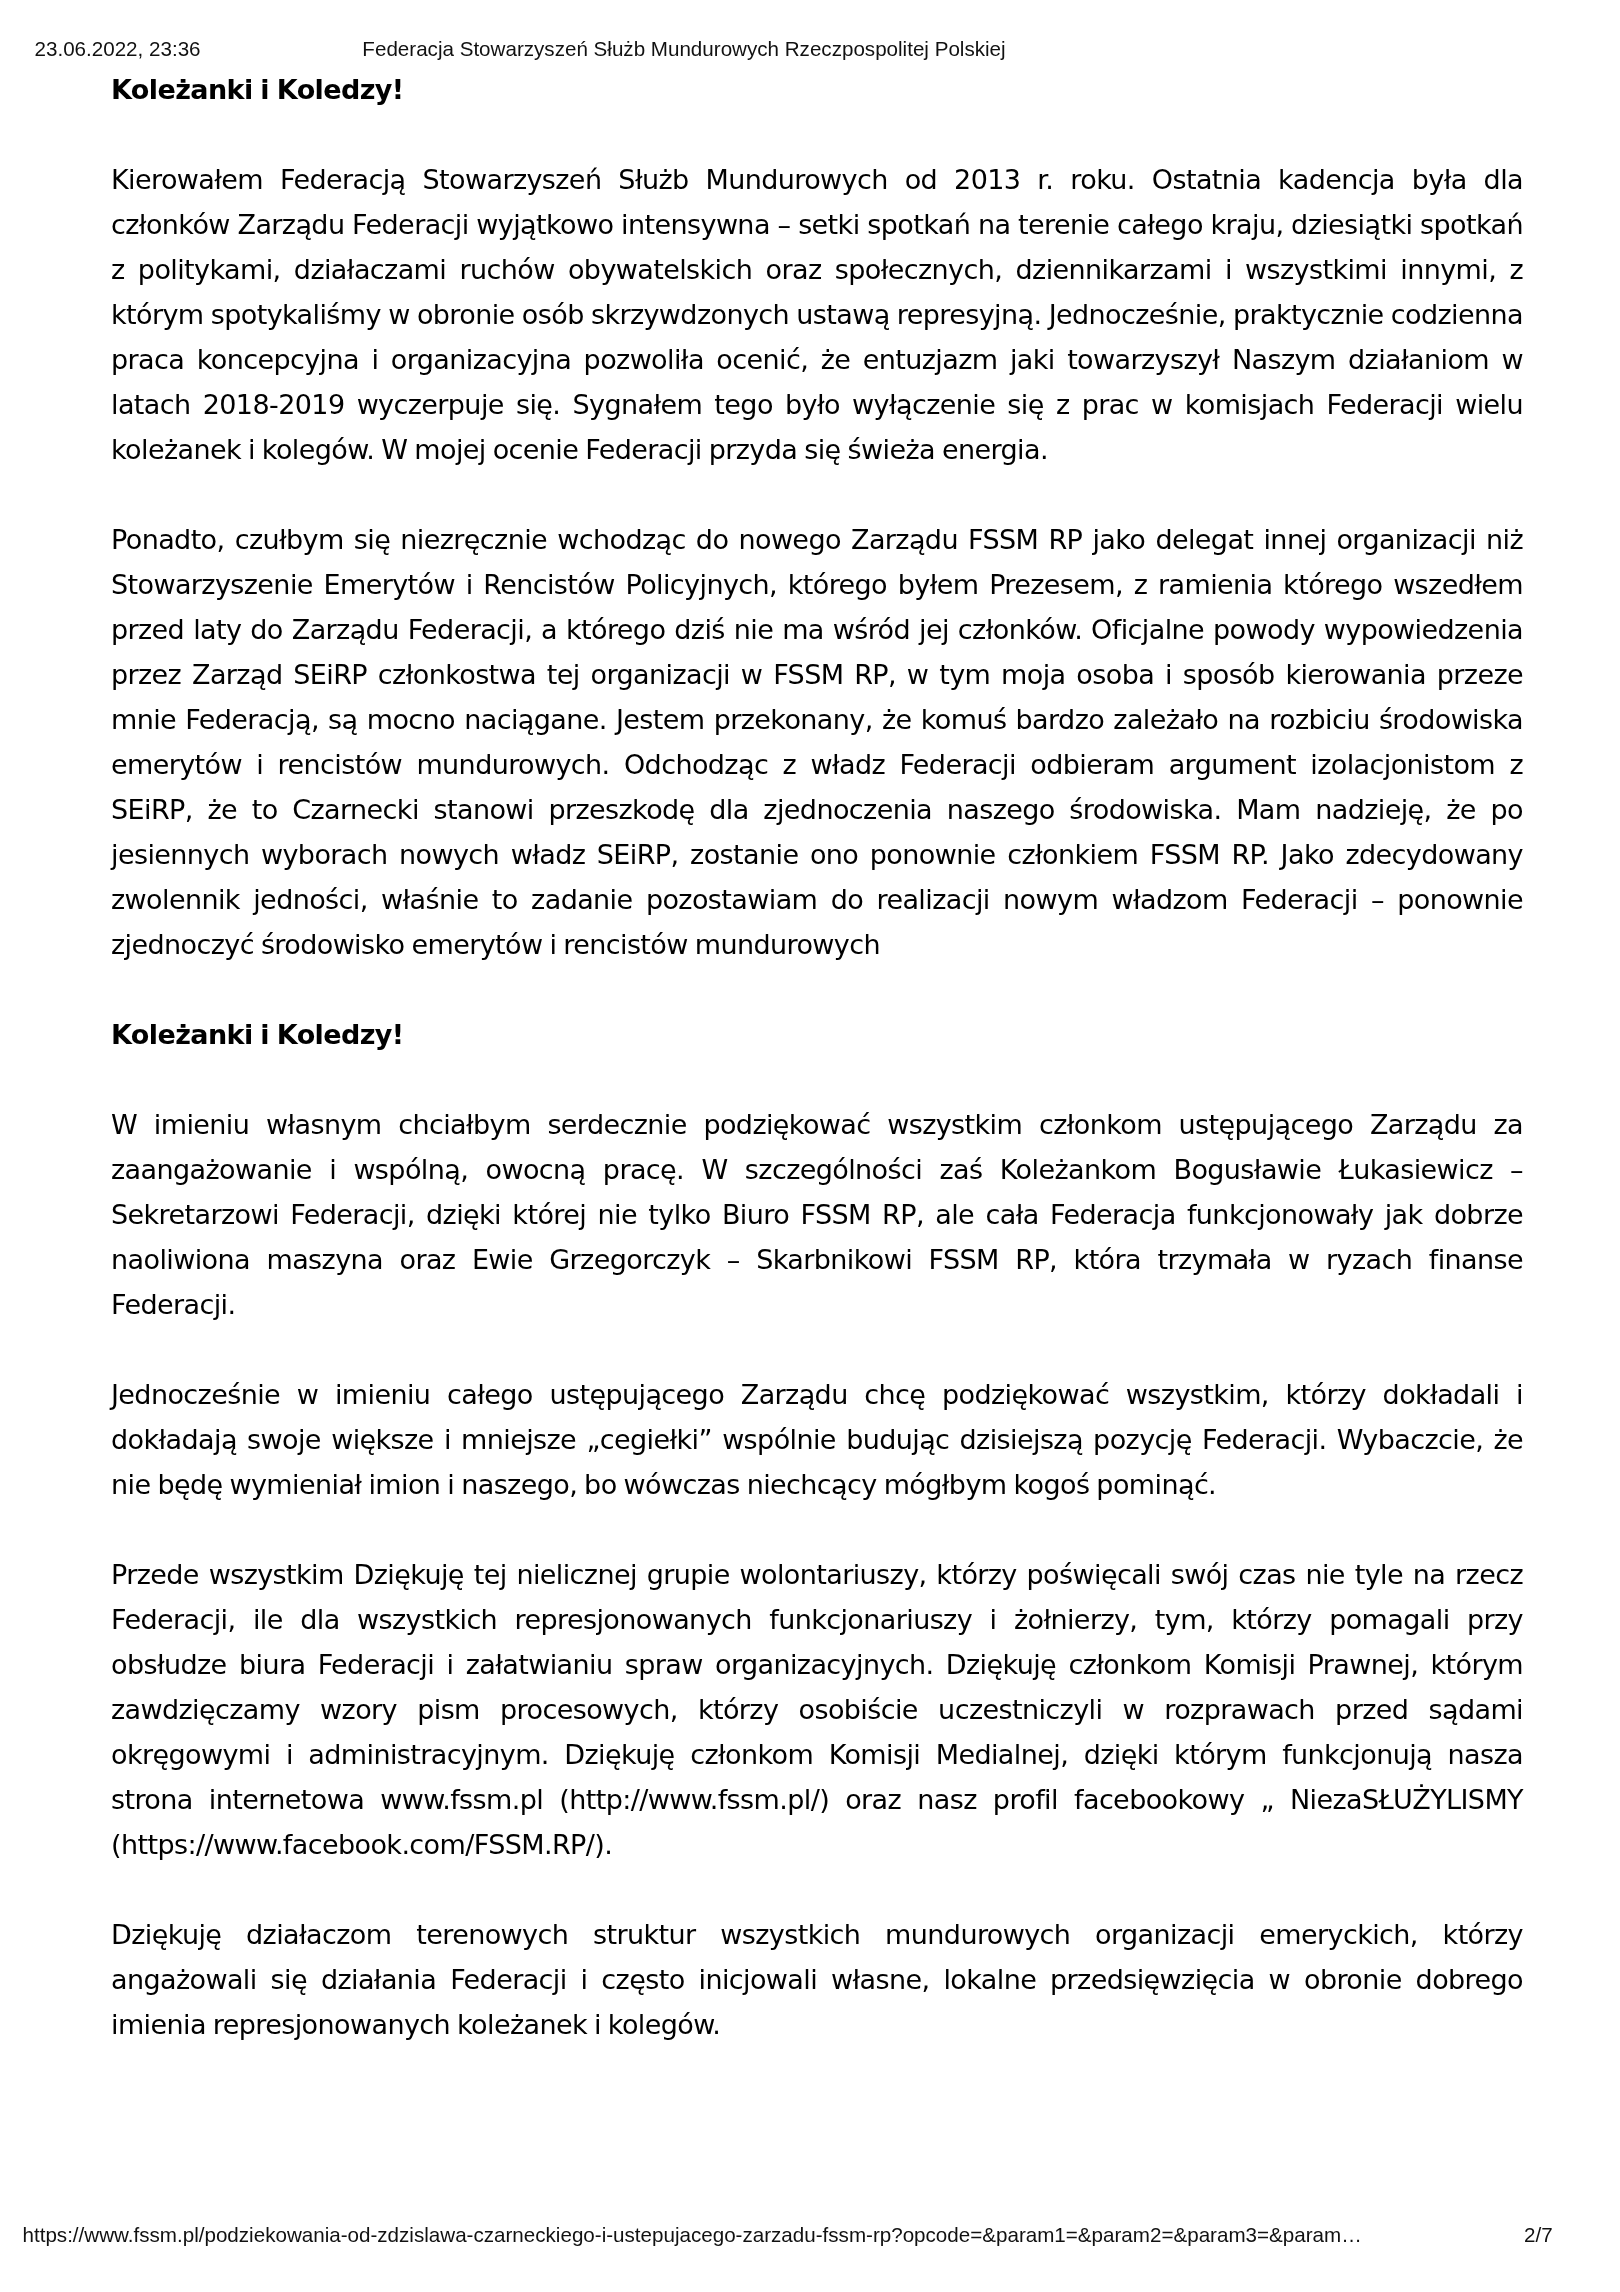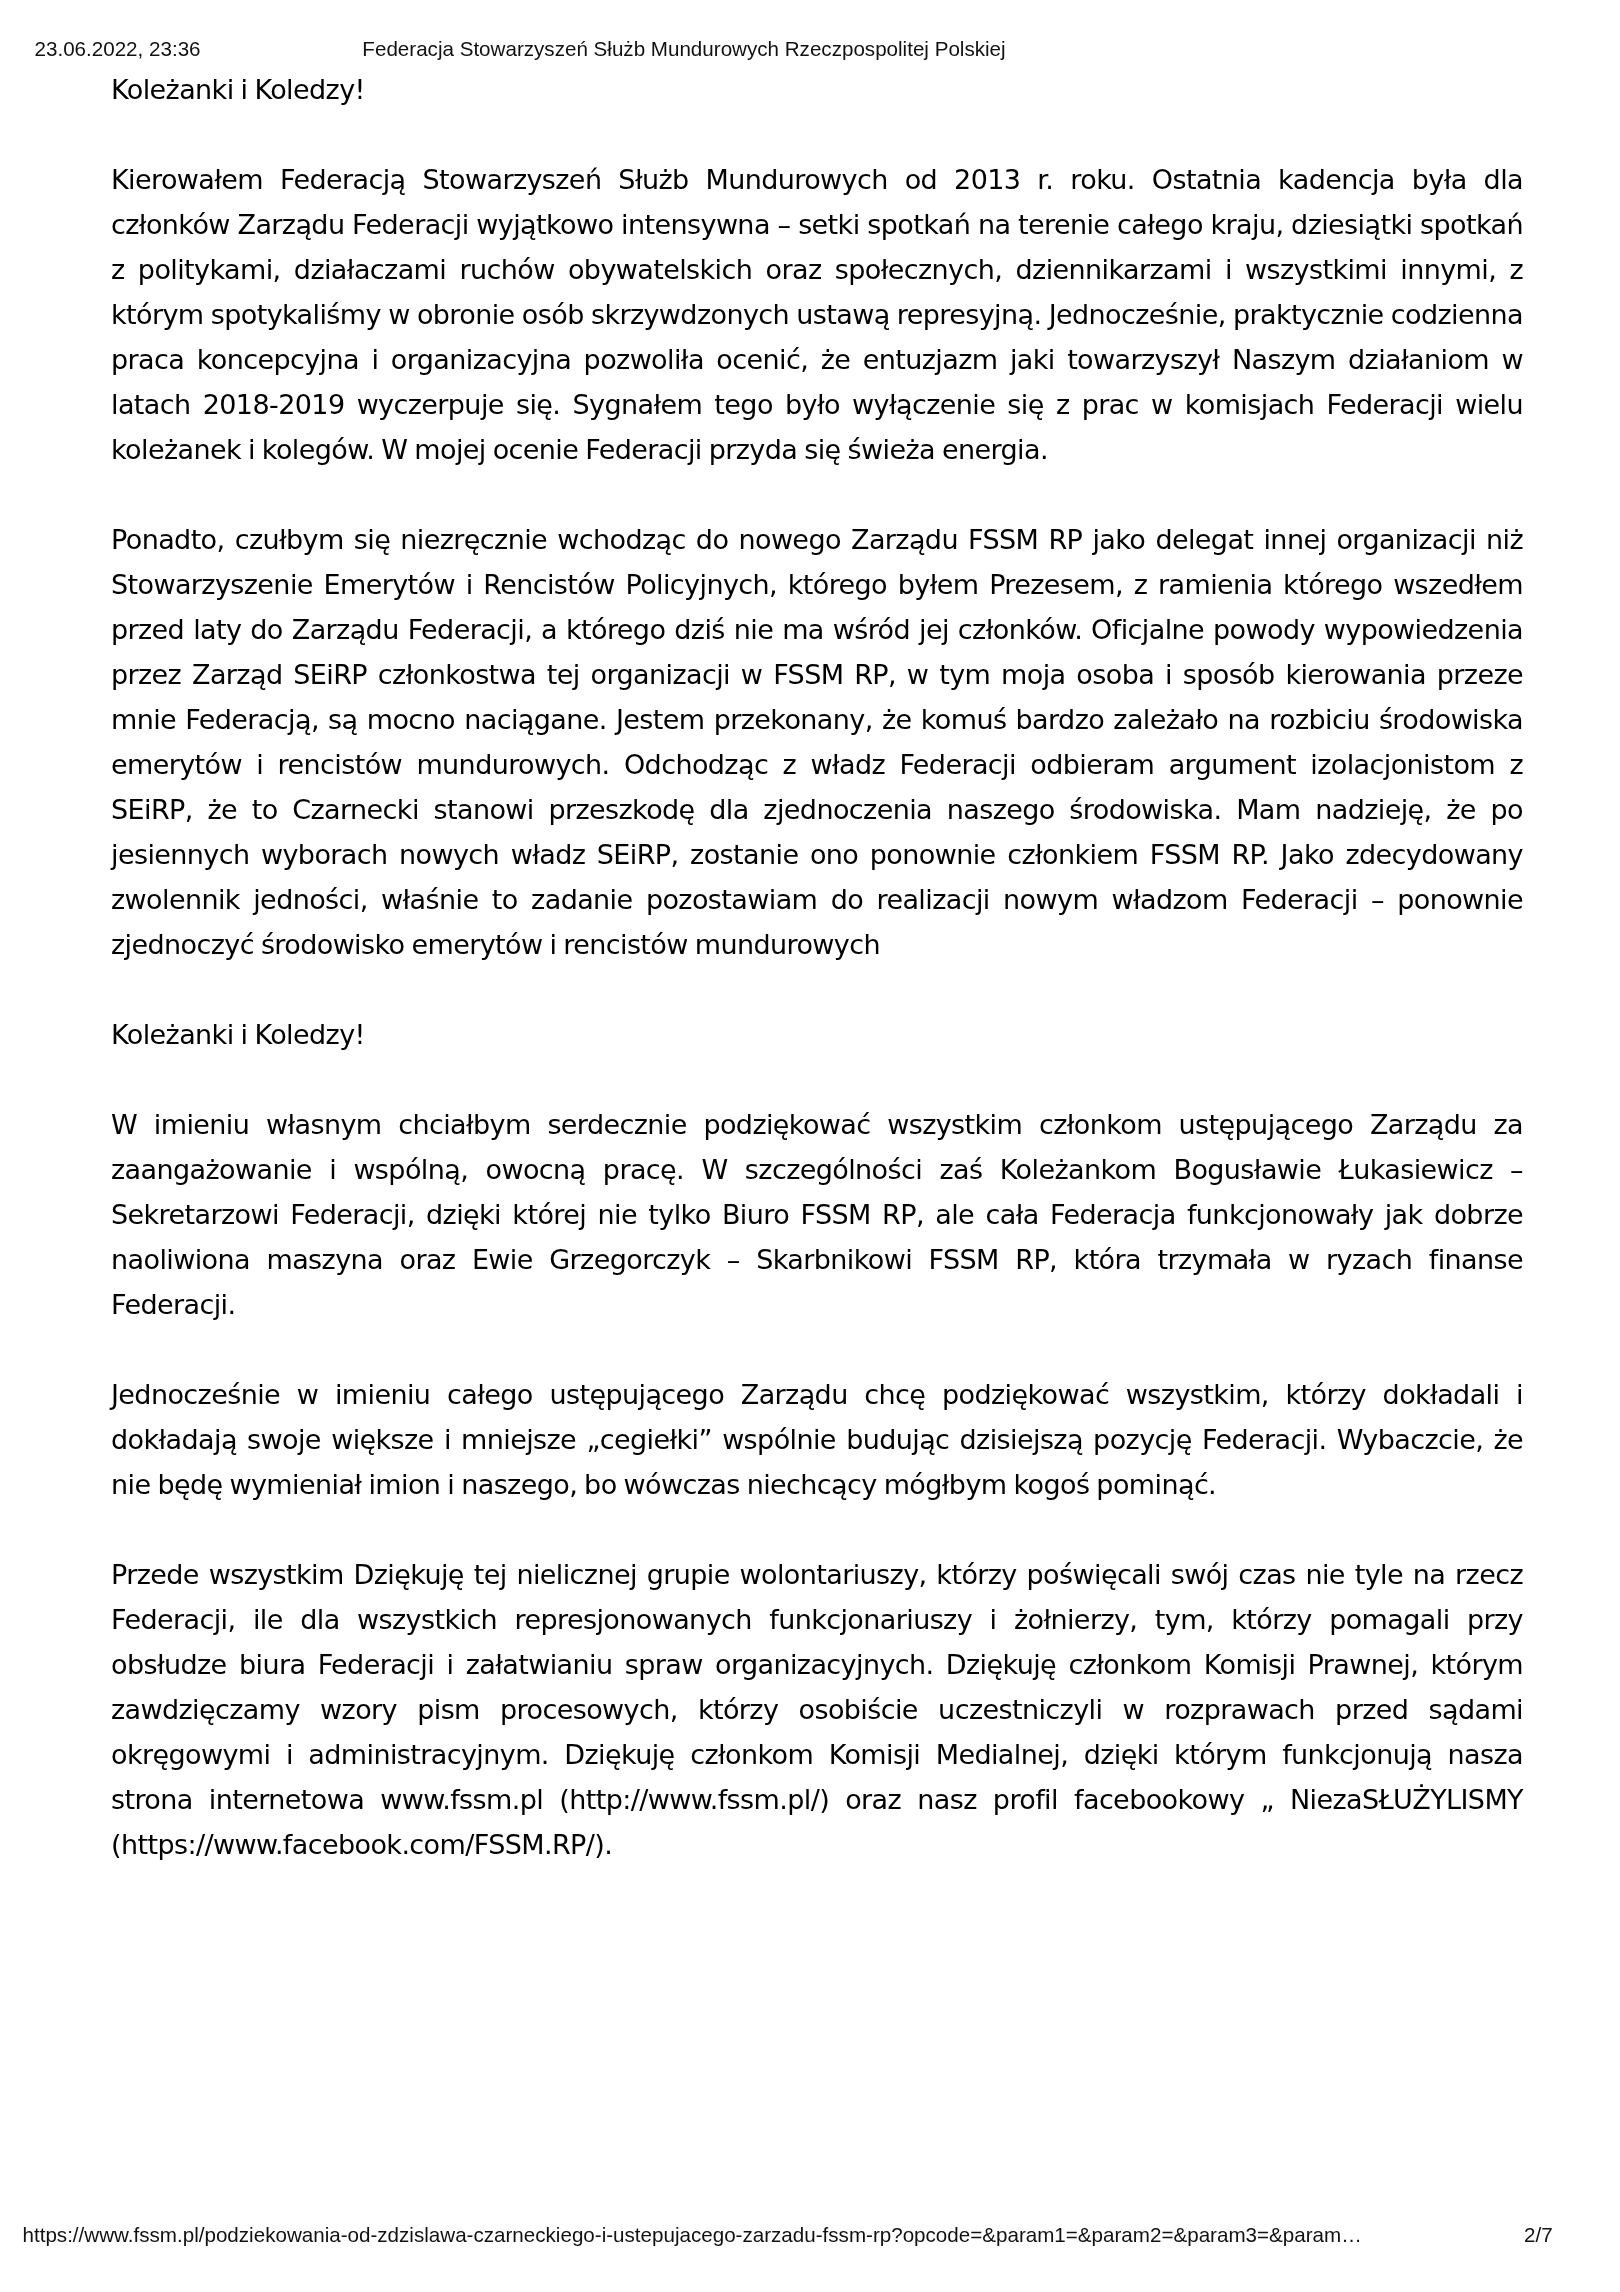--- a/index.html
+++ b/index.html
@@ -18,37 +18,38 @@
       font-family: "Liberation Sans", sans-serif; font-size: 20.6px; color: #111;
     }
     .print-footer .url { position: absolute; left: 22.5px; top: 0; white-space: nowrap; }
     .print-footer .page { position: absolute; left: 1524px; top: 0; }
     .content {
       position: absolute; left: 111px; top: 67px; width: 1412px;
       font-family: "DejaVu Sans", sans-serif; font-size: 27px; line-height: 45px;
       letter-spacing: -0.6px; word-spacing: -1px;
     }
     .content p { margin: 0 0 45px 0; text-align: justify; }
-    .content p.heading { font-weight: normal; text-align: left; margin-bottom: 45px; }
+    .content p.heading { font-weight: bold; text-align: left; margin-bottom: 45px; }
   </style>
 </head>
 <body>
 
 <div class="print-header">
   <span class="date">23.06.2022, 23:36</span>
   <span class="title">Federacja Stowarzyszeń Służb Mundurowych Rzeczpospolitej Polskiej</span>
 </div>
 
 <div class="content">
   <p class="heading">Koleżanki i Koledzy!</p>
   <p>Kierowałem Federacją Stowarzyszeń Służb Mundurowych od 2013 r. roku.  Ostatnia kadencja była dla członków Zarządu Federacji wyjątkowo intensywna – setki spotkań na terenie całego kraju, dziesiątki spotkań z politykami, działaczami ruchów obywatelskich oraz społecznych, dziennikarzami i wszystkimi innymi, z którym spotykaliśmy w obronie osób skrzywdzonych ustawą represyjną. Jednocześnie, praktycznie codzienna praca koncepcyjna i organizacyjna pozwoliła ocenić, że entuzjazm jaki towarzyszył Naszym działaniom w latach 2018-2019 wyczerpuje się. Sygnałem tego było wyłączenie się z prac w komisjach Federacji wielu koleżanek i kolegów. W mojej ocenie Federacji przyda się świeża energia.</p>
   <p>Ponadto, czułbym się niezręcznie wchodząc do nowego Zarządu FSSM RP jako delegat innej organizacji niż Stowarzyszenie Emerytów i Rencistów Policyjnych, którego byłem Prezesem, z ramienia którego wszedłem przed laty do Zarządu Federacji, a którego dziś nie ma wśród jej członków. Oficjalne powody wypowiedzenia przez Zarząd SEiRP członkostwa tej organizacji w FSSM RP, w tym moja osoba i sposób kierowania przeze mnie Federacją, są mocno naciągane. Jestem przekonany, że komuś bardzo zależało na rozbiciu środowiska emerytów i rencistów mundurowych. Odchodząc z władz Federacji odbieram argument izolacjonistom z SEiRP, że to Czarnecki stanowi przeszkodę dla zjednoczenia naszego środowiska. Mam nadzieję, że po jesiennych wyborach nowych władz SEiRP, zostanie ono ponownie członkiem FSSM RP. Jako zdecydowany zwolennik jedności,  właśnie to zadanie pozostawiam do realizacji nowym władzom Federacji – ponownie zjednoczyć środowisko emerytów i rencistów mundurowych</p>
   <p class="heading">Koleżanki i Koledzy!</p>
   <p>W imieniu własnym chciałbym serdecznie podziękować wszystkim członkom ustępującego Zarządu za zaangażowanie i wspólną, owocną pracę. W szczególności zaś Koleżankom Bogusławie Łukasiewicz – Sekretarzowi Federacji, dzięki której nie tylko Biuro FSSM RP, ale cała Federacja funkcjonowały jak dobrze naoliwiona maszyna oraz Ewie Grzegorczyk – Skarbnikowi FSSM RP, która trzymała w ryzach finanse Federacji.</p>
   <p>Jednocześnie w imieniu całego ustępującego Zarządu chcę podziękować wszystkim, którzy dokładali i dokładają swoje większe i mniejsze „cegiełki” wspólnie budując dzisiejszą pozycję Federacji. Wybaczcie, że nie będę wymieniał imion i naszego, bo wówczas niechcący mógłbym kogoś pominąć.</p>
   <p>Przede wszystkim Dziękuję tej nielicznej grupie wolontariuszy, którzy poświęcali swój czas nie tyle na rzecz Federacji, ile dla wszystkich represjonowanych funkcjonariuszy i żołnierzy, tym, którzy pomagali przy obsłudze biura Federacji i załatwianiu spraw organizacyjnych. Dziękuję  członkom Komisji Prawnej, którym zawdzięczamy wzory pism procesowych, którzy osobiście uczestniczyli w rozprawach przed sądami okręgowymi i administracyjnym. Dziękuję członkom Komisji Medialnej, dzięki którym funkcjonują nasza strona internetowa www.fssm.pl (http://www.fssm.pl/) oraz  nasz profil facebookowy „ NiezaSŁUŻYLISMY (https://www.facebook.com/FSSM.RP/).</p>
+  <p>Dziękuję działaczom terenowych struktur wszystkich mundurowych organizacji emeryckich, którzy angażowali się działania Federacji i często inicjowali własne, lokalne przedsięwzięcia w obronie dobrego imienia represjonowanych koleżanek i kolegów.</p>
 </div>
 
 <div class="print-footer">
   <span class="url">https://www.fssm.pl/podziekowania-od-zdzislawa-czarneckiego-i-ustepujacego-zarzadu-fssm-rp?opcode=&amp;param1=&amp;param2=&amp;param3=&amp;param…</span>
   <span class="page">2/7</span>
 </div>
 
 
 </body></html>

